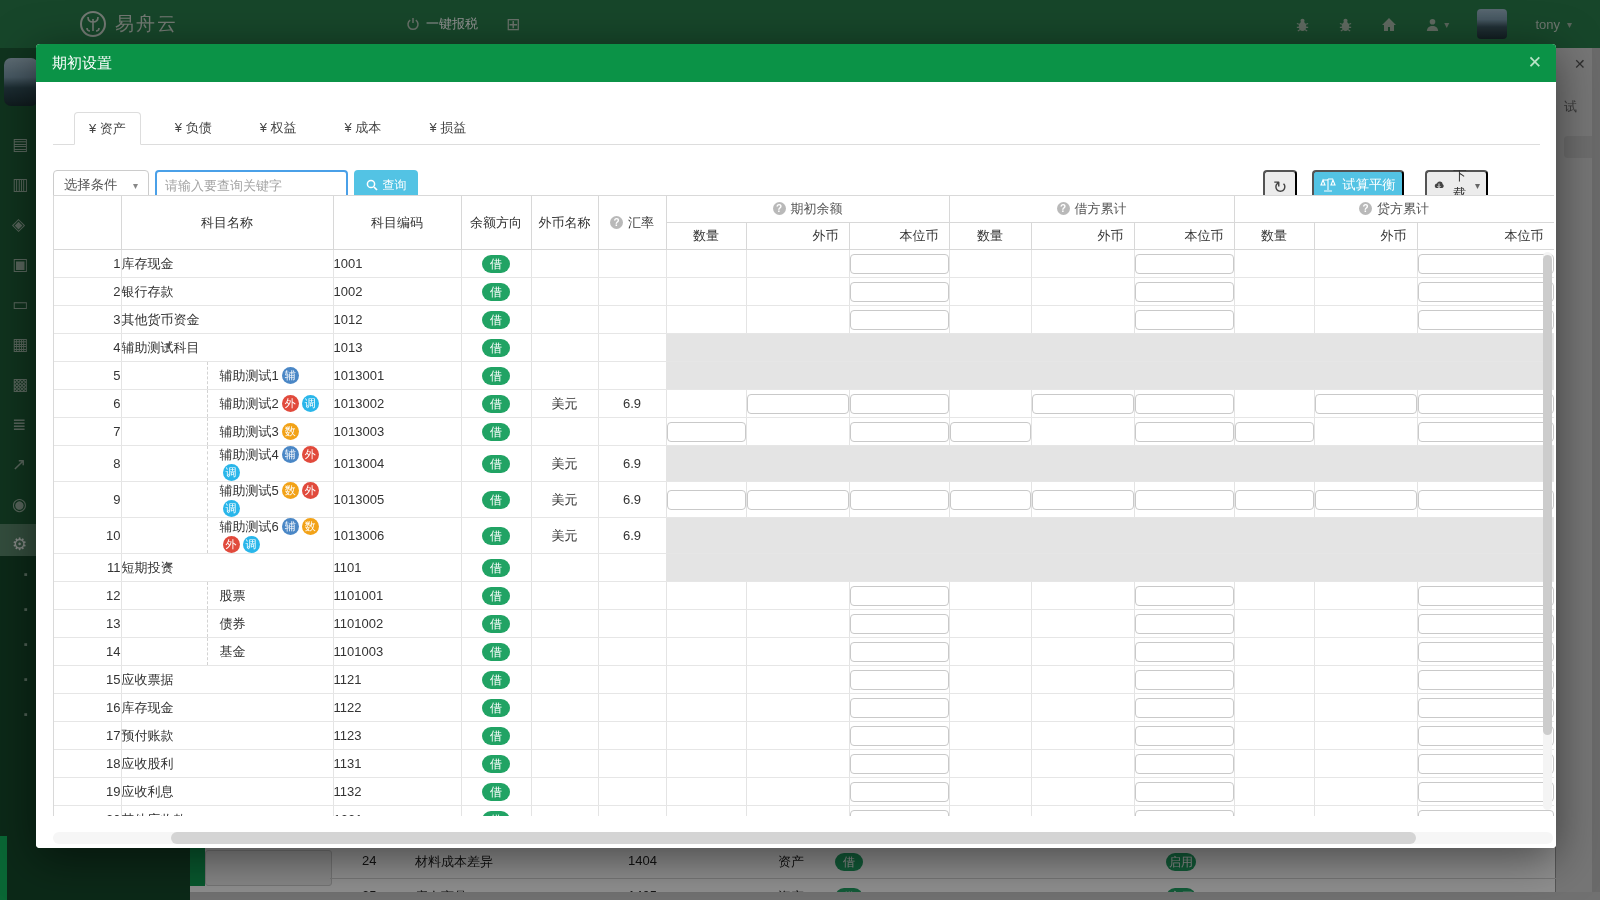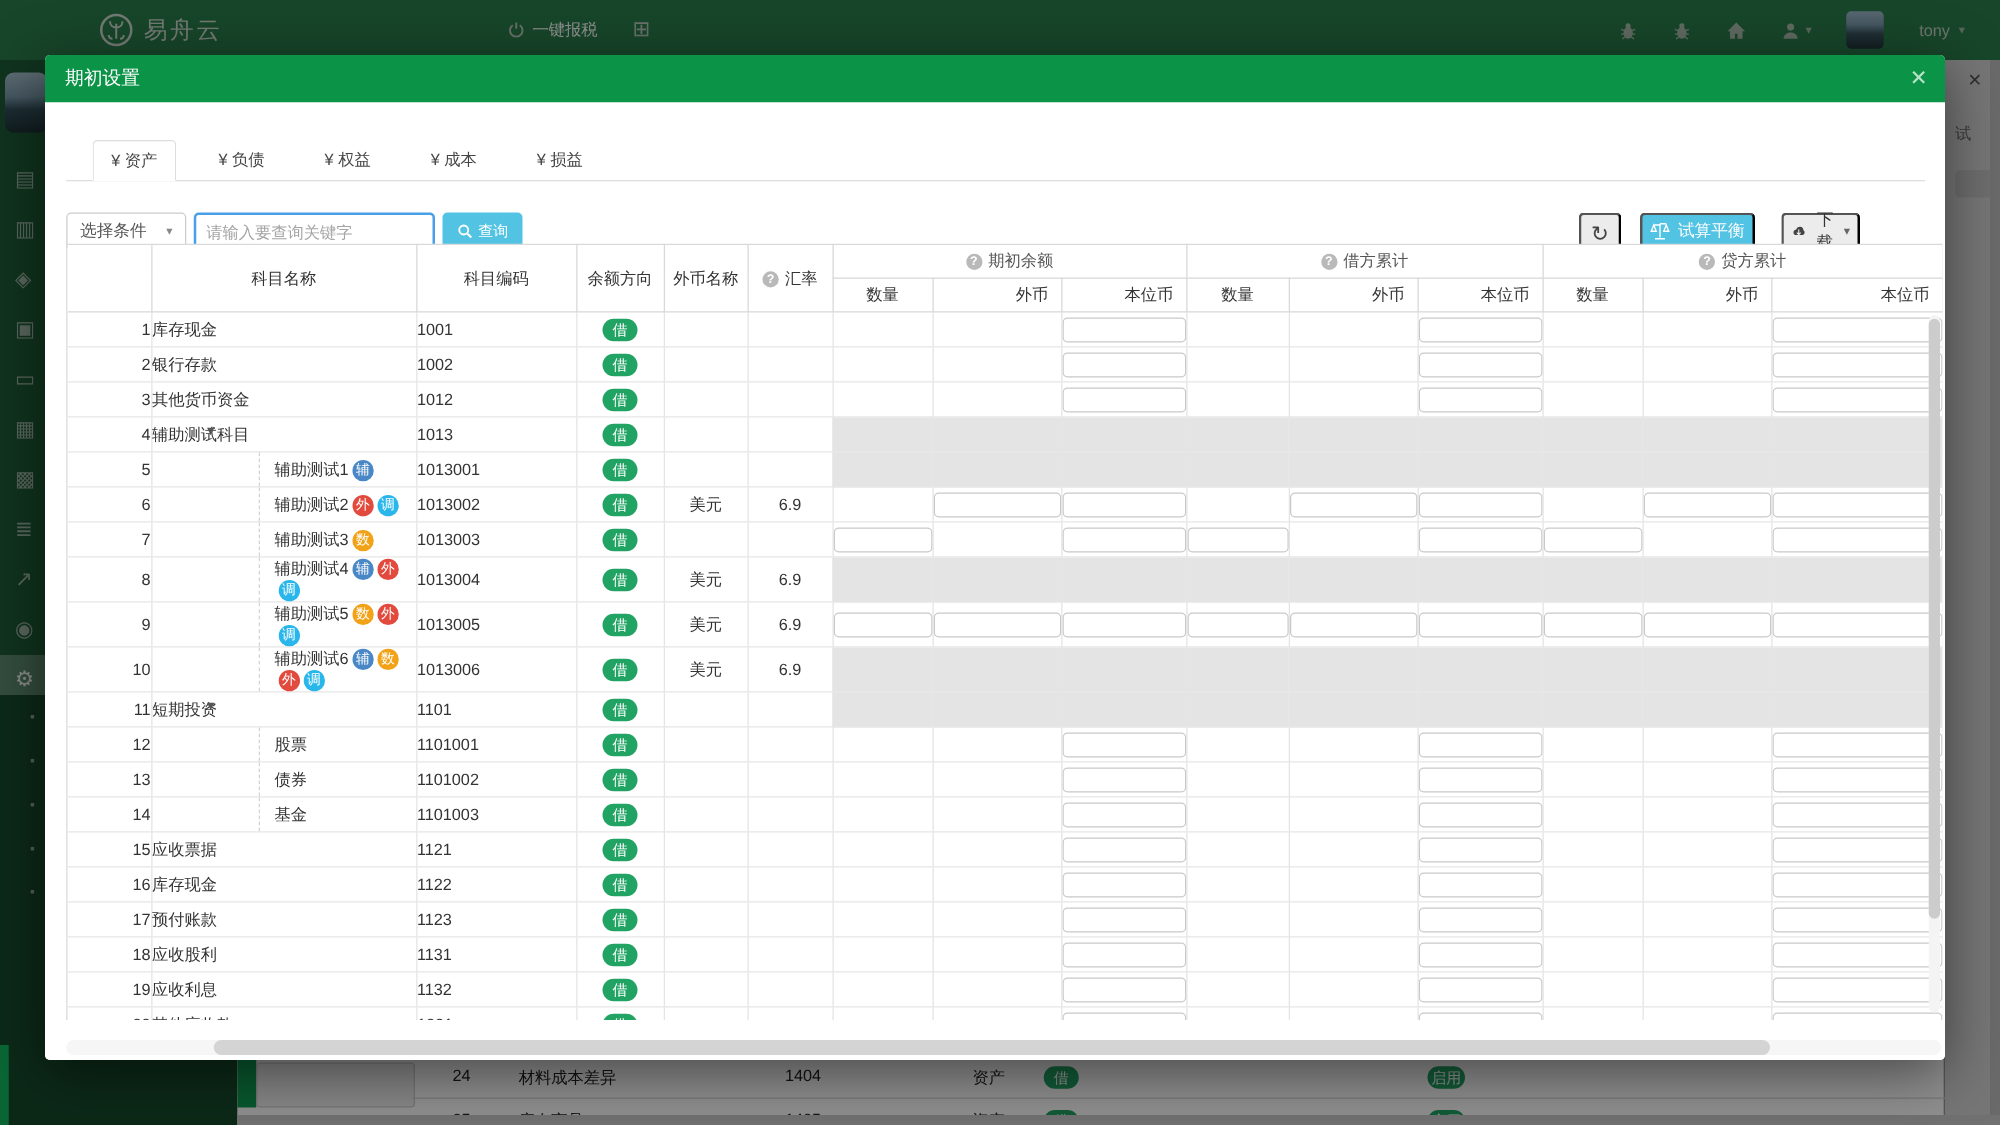--- a/index.html
+++ b/index.html
@@ -28,21 +28,21 @@
   .page-bg{position:absolute;left:56px;top:48px;right:0;bottom:0;background:#e4e4e4;z-index:0;}
   .bg-bottom{position:absolute;left:190px;top:844px;right:0;height:56px;background:#fff;z-index:1;}
   .bg-green-sliver{position:absolute;left:190px;top:846px;width:15px;height:40px;background:#0f9d52;z-index:2;}
   .bg-leftbox{position:absolute;left:205px;top:850px;width:125px;height:34px;background:#f0f0f0;border:1px solid #cfcfcf;border-radius:3px;z-index:2;}
   .bg-table{position:absolute;left:330px;top:844px;width:1230px;height:56px;z-index:2;}
   .bg-row{position:relative;height:34px;border-bottom:1px solid #d4d4d4;font-size:13px;color:#222;}
   .bg-row span{position:absolute;top:9px;}
   .bg-row .c1{left:32px;} .bg-row .c2{left:85px;} .bg-row .c3{left:298px;} .bg-row .c4{left:448px;}
   .bg-badge{position:absolute;top:7px;display:inline-block;min-width:22px;height:18px;line-height:18px;
     border-radius:9px;background:#21a364;color:#fff;font-size:12px;text-align:center;padding:0 3px;}
-  .bg-row .b1{left:505px;} .bg-row .b2{left:812px;}
+  .bg-row .b1{left:505px;} .bg-row .b2{left:836px;}
   .footer-band{position:absolute;left:190px;top:892px;right:0;height:8px;background:#c9c9c9;z-index:3;}
   .right-panel{position:absolute;right:0;top:48px;width:44px;bottom:0;background:#d2d2d2;border-left:1px solid #9a9a9a;z-index:1;}
   .right-panel .rp-x{position:absolute;top:8px;left:18px;color:#555;font-size:14px;}
   .right-panel .rp-tab{position:absolute;top:50px;left:8px;color:#666;font-size:13px;}
   .right-panel .rp-box{position:absolute;top:88px;left:8px;width:34px;height:22px;background:#c2c2c2;border-radius:4px 0 0 4px;}
   .right-panel .rp-stripe{position:absolute;right:0;top:0;bottom:0;width:8px;background:#bdbdbd;}
   
   .dim{position:absolute;inset:0;background:rgba(0,0,0,.44);z-index:50;}
   
   .modal{position:absolute;left:36px;top:44px;width:1520px;height:804px;z-index:100;

